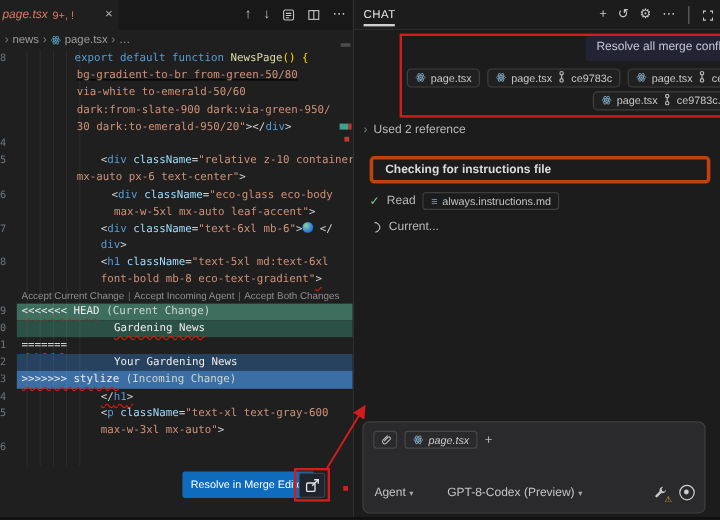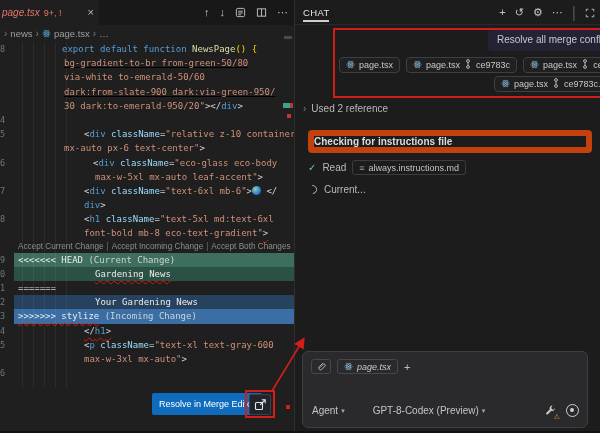--- a/index.html
+++ b/index.html
@@ -49,21 +49,21 @@
   .chat-header { position:absolute; left:0; top:0; width:100%; height:25px; border-bottom:1px solid #2a2a2a; }
   .chat-title { position:absolute; left:8px; top:7px; font-size:9.5px; letter-spacing:.4px; color:#e7e7e7; }
   .chat-title-underline { position:absolute; left:8px; top:20px; width:26px; height:2px; background:#cfcfcf; }
   .chat-actions { position:absolute; right:5px; top:0; height:25px; display:flex; align-items:center; gap:9px; color:#c5c5c5; }
   .chat-actions .ico { font-size:11px; line-height:11px; }
   .tooltip { position:absolute; left:193px; top:30px; height:21px; padding:4px 9px; background:#232334; border-radius:3px; font-size:10px; color:#c3c9d4; white-space:nowrap; }
   .chip-row { position:absolute; display:flex; gap:6px; }
   .chips-r1 { left:44px; top:57px; } .chips-r2 { left:199px; top:76px; }
   .ref-chip { display:flex; align-items:center; gap:4px; height:16px; padding:0 6px; background:#202021; border:1px solid #3f3f3f; border-radius:4px; font-size:9px; color:#c8c8c8; white-space:nowrap; cursor:pointer; }
   .used-ref { position:absolute; left:8px; top:103px; display:flex; align-items:center; gap:5px; font-size:10px; color:#b9b9b9; cursor:pointer; }
-  .instr-box { position:absolute; left:13px; top:130px; width:284px; height:23px; border:6px solid #c2410c; border-radius:4px; display:flex; align-items:center; padding:0 0; }
+  .instr-box { position:absolute; left:13px; top:130px; width:284px; height:23px; border:3px solid #c2410c; border-radius:4px; display:flex; align-items:center; padding:0 10px; }
   .instr-title { font-size:10px; font-weight:bold; color:#dcdcdc; }
   .read-row { position:absolute; left:13px; top:160px; display:flex; align-items:center; gap:6px; font-size:10px; color:#b9b9b9; }
   .file-chip { display:flex; align-items:center; gap:4px; height:15px; padding:0 6px; border:1px solid #3d3d3d; border-radius:3px; font-size:9px; color:#c4c4c4; cursor:pointer; }
   .working-row { position:absolute; left:13px; top:184px; display:flex; align-items:center; gap:7px; font-size:10px; color:#b9b9b9; }
   .spinner { width:9px; height:9px; border-radius:50%; border:1.4px solid #b9b9b9; border-left-color:transparent; border-bottom-color:transparent; transform:rotate(40deg); }
   .input-box { position:absolute; left:7px; top:351px; width:286px; height:77px; background:#2a2a2c; border:1px solid #3f3f41; border-radius:6px; }
   .in-row1 { position:absolute; left:8px; top:7px; display:flex; align-items:center; gap:6px; }
   .clip-btn { width:20px; height:15px; border:1px solid #47474a; border-radius:3px; display:flex; align-items:center; justify-content:center; cursor:pointer; }
   .ctx-chip { display:flex; align-items:center; gap:4px; height:15px; padding:0 6px; border:1px solid #47474a; border-radius:3px; font-size:9px; color:#c8c8c8; cursor:pointer; }
   .ctx-chip .fname { font-style:italic; }
@@ -132,32 +132,32 @@
       </span>
       <span>page.tsx</span>
       <span class="crumb-sep">›</span>
       <span>…</span>
     </div>
 
     <div class="code" id="code-lines">
         <div class="crow" style="padding-left: 48px;"><span class="gnum">8</span><span class="s-kw">export default function</span><span class="s-fn"> NewsPage</span><span class="s-br">()</span><span class="s-br"> {</span></div>
         <div class="crow" style="padding-left: 50px; text-decoration: underline;"><span class="s-st">bg-gradient-to-br from-green-50/80</span></div>
         <div class="crow" style="padding-left: 50px;"><span class="s-st">via-white to-emerald-50/60</span></div>
-        <div class="crow" style="padding-left: 50px; text-decoration: underline;"><span class="s-st">dark:from-slate-900 dark:via-green-950/</span></div>
+        <div class="crow" style="padding-left: 50px;"><span class="s-st">dark:from-slate-900 dark:via-green-950/</span></div>
         <div class="crow" style="padding-left: 50px;"><span class="s-st">30 dark:to-emerald-950/20"</span><span class="s-pu">&gt;&lt;/</span><span class="s-tg">div</span><span class="s-pu">&gt;</span></div>
         <div class="crow" style="padding-left: 50px;"><span class="gnum">4</span></div>
         <div class="crow" style="padding-left: 70px;"><span class="gnum">5</span><span class="s-pu">&lt;</span><span class="s-tg">div</span><span class="s-at"> className</span><span class="s-pu">=</span><span class="s-st">"relative z-10 container</span></div>
         <div class="crow" style="padding-left: 50px;"><span class="s-st">mx-auto px-6 text-center"</span><span class="s-pu">&gt;</span></div>
         <div class="crow" style="padding-left: 79px;"><span class="gnum">6</span><span class="s-pu">&lt;</span><span class="s-tg">div</span><span class="s-at"> className</span><span class="s-pu">=</span><span class="s-st">"eco-glass eco-body</span></div>
         <div class="crow" style="padding-left: 81px;"><span class="s-st">max-w-5xl mx-auto leaf-accent"</span><span class="s-pu">&gt;</span></div>
         <div class="crow" style="padding-left: 70px;"><span class="gnum">7</span><span class="s-pu">&lt;</span><span class="s-tg">div</span><span class="s-at"> className</span><span class="s-pu">=</span><span class="s-st">"text-6xl mb-6"</span><span class="s-pu">&gt;</span><span class="globe"></span><span class="s-pu"> &lt;/</span></div>
         <div class="crow" style="padding-left: 70px;"><span class="s-tg">div</span><span class="s-pu">&gt;</span></div>
         <div class="crow" style="padding-left: 70px;"><span class="gnum">8</span><span class="s-pu">&lt;</span><span class="s-tg">h1</span><span class="s-at"> className</span><span class="s-pu">=</span><span class="s-st">"text-5xl md:text-6xl</span></div>
         <div class="crow" style="padding-left: 70px;"><span class="s-st">font-bold mb-8 eco-text-gradient"</span><span class="s-pu sq">&gt;</span></div>
-        <div class="crow lensrow" style="padding-left: 4px;"><span class="lens-link">Accept Current Change</span><span class="lens-sep">|</span><span class="lens-link">Accept Incoming Change</span><span class="lens-sep">|</span><span class="lens-link">Accept Both Changes</span></div>
+        <div class="crow lensrow" style="padding-left: 4px;"><span class="lens-link">Accept Current Change</span><span class="lens-sep">|</span><span class="lens-link">Accept Incoming Agent</span><span class="lens-sep">|</span><span class="lens-link">Accept Both Changes</span></div>
         <div class="crow bg-ch" style="padding-left: 4px;"><span class="gnum">9</span><span class="s-wt sq">&lt;&lt;&lt;&lt;&lt;&lt;&lt; HEAD</span><span class="s-dm"> (Current Change)</span></div>
         <div class="crow bg-cb" style="padding-left: 81px;"><span class="gnum">0</span><span class="s-wt sq">Gardening News</span></div>
         <div class="crow" style="padding-left: 4px;"><span class="gnum">1</span><span class="s-pu sq">=======</span></div>
         <div class="crow bg-ib" style="padding-left: 81px;"><span class="gnum">2</span><span class="s-wt">Your Gardening News</span></div>
         <div class="crow bg-ih" style="padding-left: 4px;"><span class="gnum">3</span><span class="s-wt sq">&gt;&gt;&gt;&gt;&gt;&gt;&gt; stylize</span><span class="s-dm"> (Incoming Change)</span></div>
         <div class="crow" style="padding-left: 70px;"><span class="gnum">4</span><span class="s-pu sq">&lt;/</span><span class="s-tg sq">h1</span><span class="s-pu sq">&gt;</span></div>
         <div class="crow" style="padding-left: 70px;"><span class="gnum">5</span><span class="s-pu">&lt;</span><span class="s-tg">p</span><span class="s-at"> className</span><span class="s-pu">=</span><span class="s-st">"text-xl text-gray-600</span></div>
         <div class="crow" style="padding-left: 70px;"><span class="s-st">max-w-3xl mx-auto"</span><span class="s-pu">&gt;</span></div>
         <div class="crow" style="padding-left: 70px;"><span class="gnum">6</span></div>
       </div>

